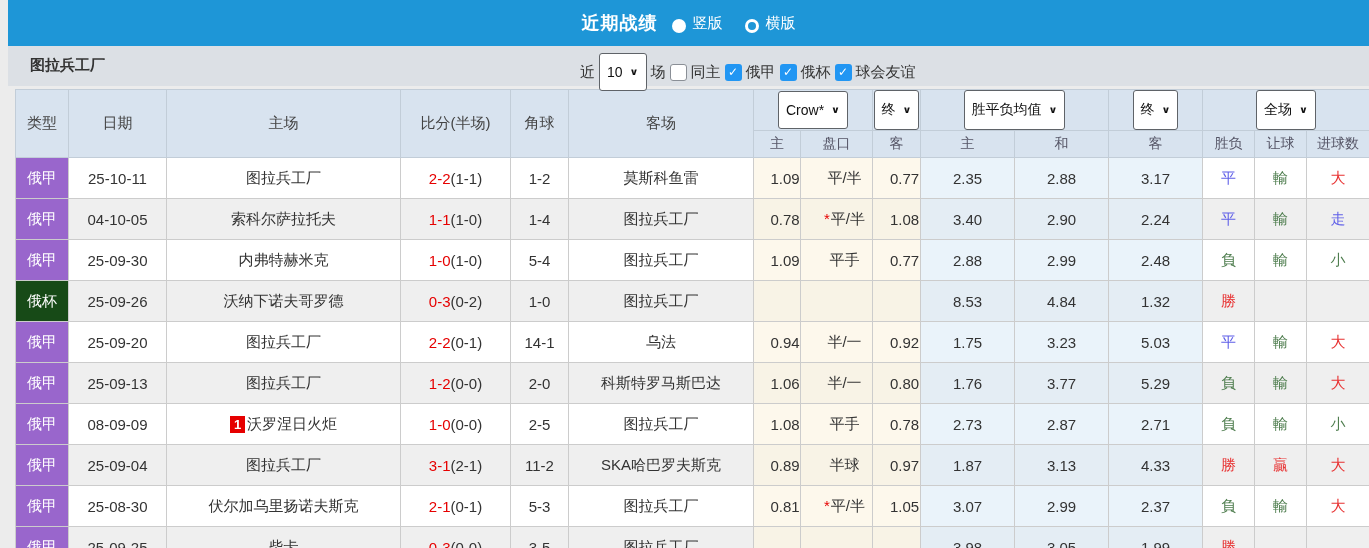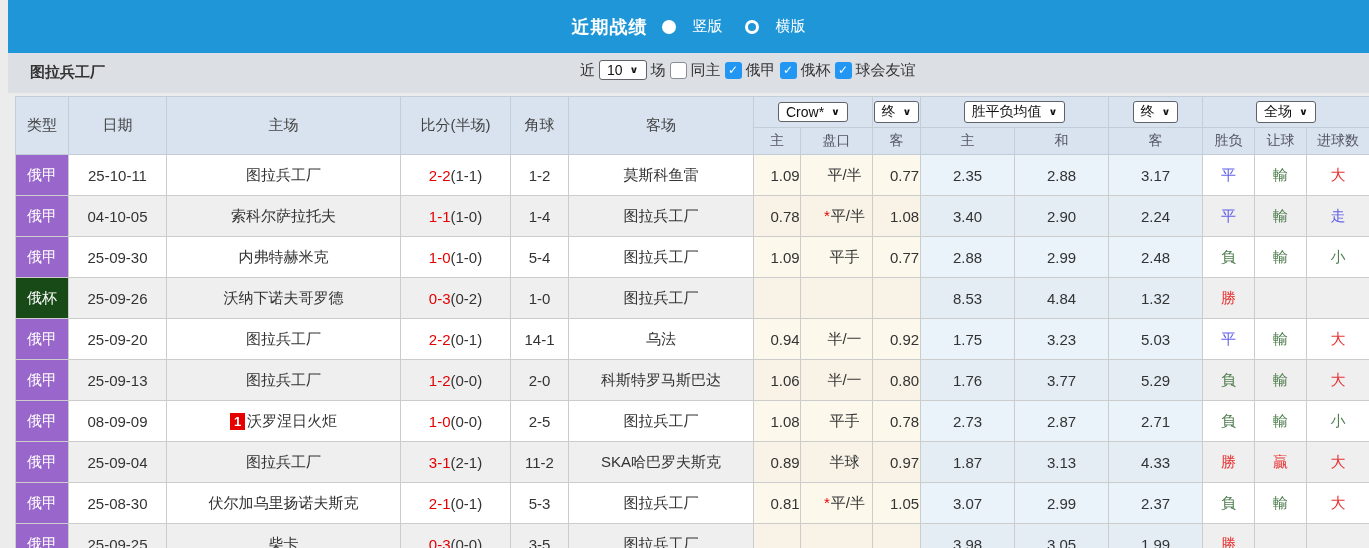--- a/index.html
+++ b/index.html
@@ -1,34 +1,34 @@
 <!DOCTYPE html>
 <html><head>
 <meta charset="utf-8">
 <style>
   * { box-sizing: border-box; margin: 0; padding: 0; }
   html,body { width:1369px; height:548px; overflow:hidden; background:#ececec;
     font-family:"Liberation Sans","DejaVu Sans",sans-serif; }
 
   
-  .topbar { margin-left:8px; height:53px; background:#1e96d7; display:flex;
+  .topbar { margin-left:8px; height:46px; background:#1e96d7; display:flex;
     align-items:center; justify-content:center; gap:14px; color:#fff; }
   .topbar .title { font-size:18px; font-weight:bold; letter-spacing:1px; }
   .radio-group { display:flex; align-items:center; gap:22px; }
-  .radio-opt { display:flex; align-items:center; gap:17px; font-size:15px; cursor:pointer; }
+  .radio-opt { display:flex; align-items:flex-end; gap:7px; font-size:15px; cursor:pointer; }
   .radio-dot { width:14px; height:14px; border-radius:50%; background:#fff; display:inline-block; }
   .radio-ring { width:14px; height:14px; border-radius:50%; border:3px solid #fff; background:transparent; display:inline-block; }
 
   
   .filterbar { margin-left:8px; height:40px; background:#dce0e5; position:relative;
     font-size:15px; color:#333; }
   .team-name { position:absolute; left:22px; top:10px; font-weight:bold; font-size:15px; }
   .filters { position:absolute; left:568px; top:7px; display:flex; align-items:center; }
   .dd { display:inline-flex; align-items:center; background:#fff; border:1px solid #5f6368;
-    border-radius:3px; padding:1px 7px; font-size:14px; color:#111; cursor:pointer; white-space:nowrap; }
+    border-radius:3px; padding:10px 7px; font-size:14px; color:#111; cursor:pointer; white-space:nowrap; }
   .dd .chev { margin-left:7px; font-size:11px; font-weight:bold; transform:scaleY(.85); }
   .cb { width:17px; height:17px; border-radius:3px; display:inline-flex; align-items:center;
     justify-content:center; cursor:pointer; flex:0 0 auto; }
   .cb.checked { background:#2196f3; color:#fff; font-size:12px; font-weight:bold; }
   .cb.unchecked { background:#fff; border:1px solid #8a8f96; color:transparent; }
   .filters .lbl { margin:0 4px; }
 
   
   .tbl-wrap { margin:3px 0 0 15px; }
   table { border-collapse:collapse; table-layout:fixed; width:1354px; background:#fff; }

